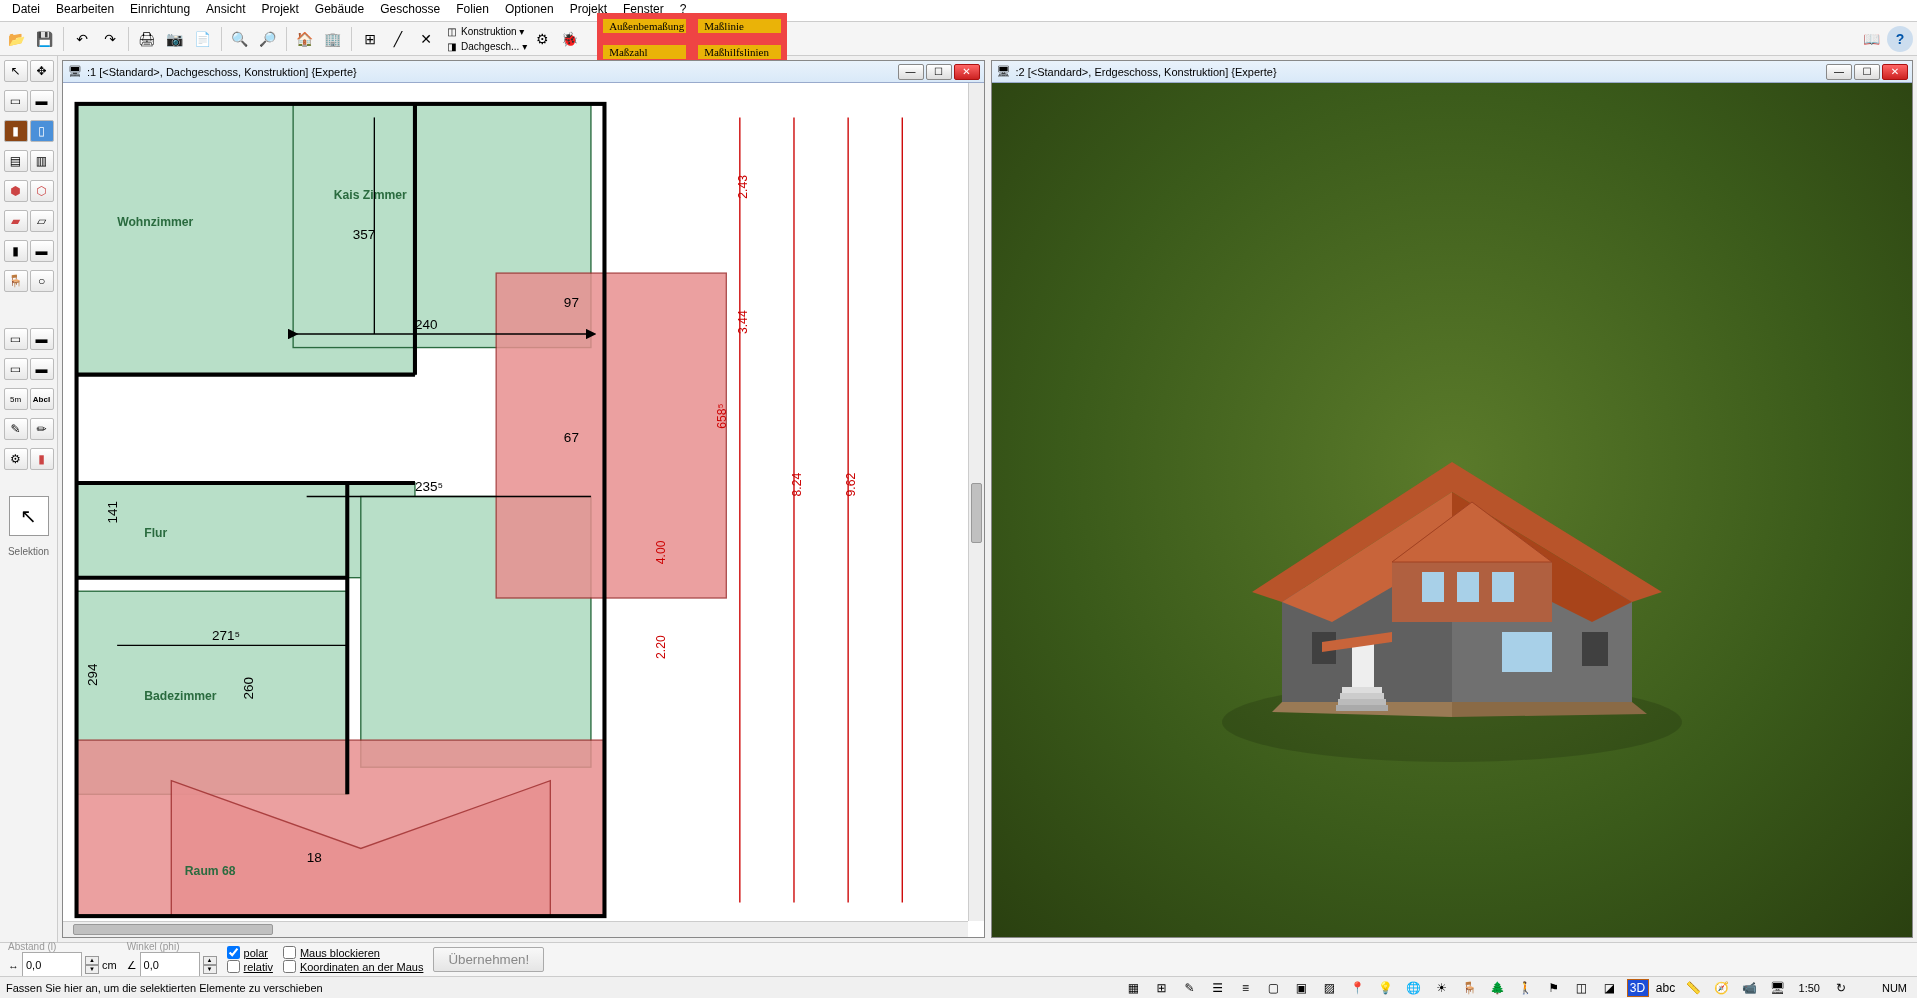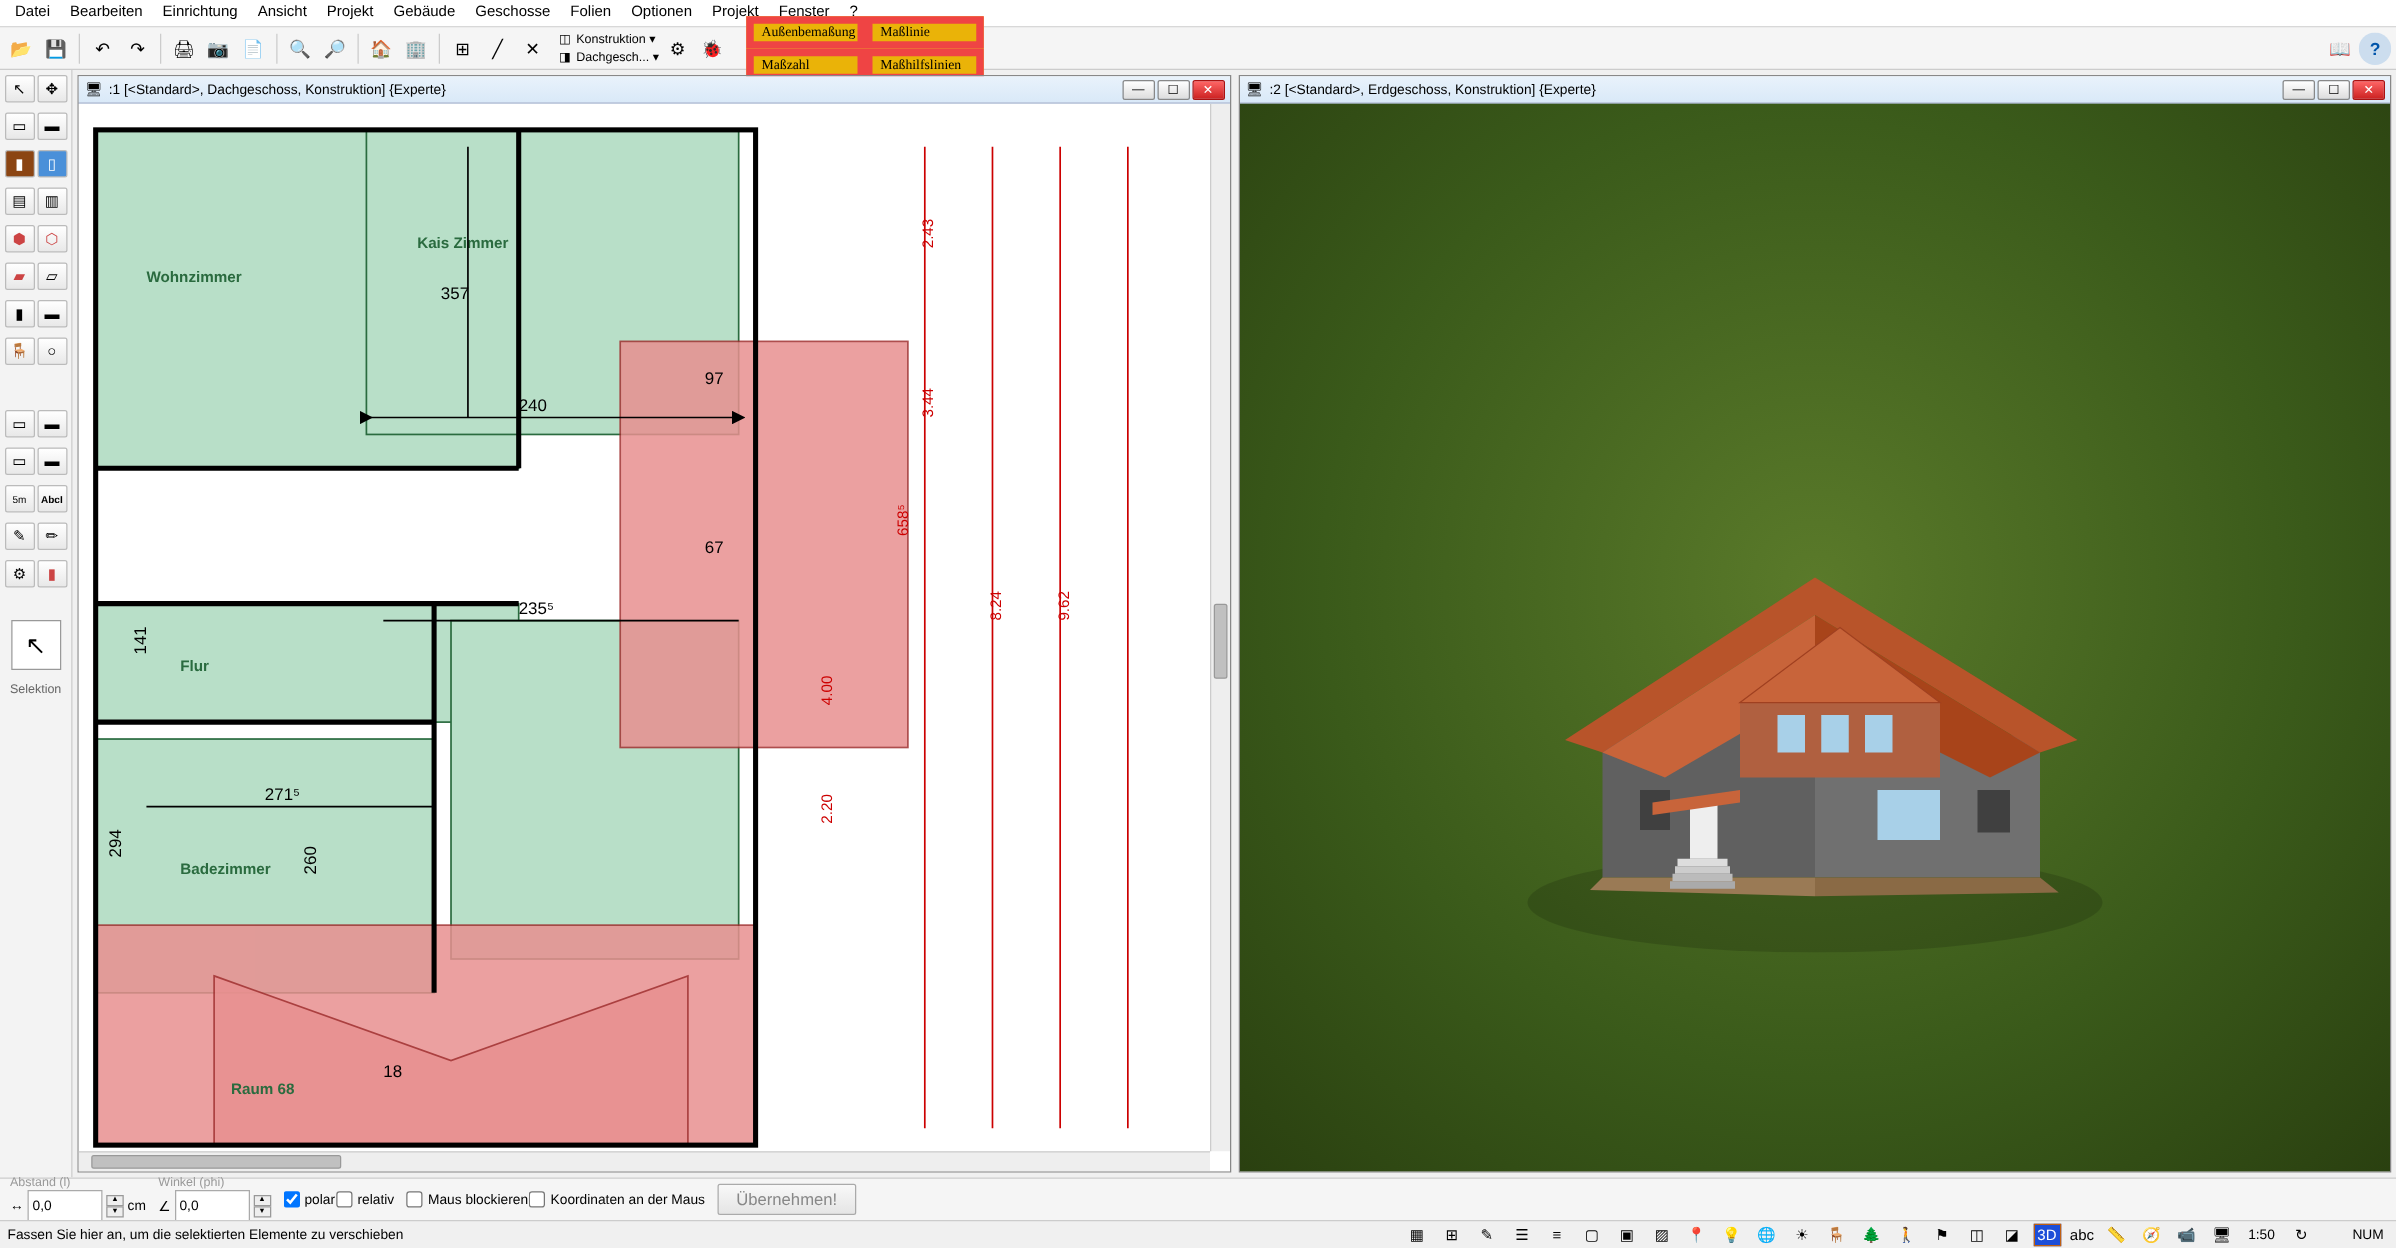--- a/index.html
+++ b/index.html
@@ -60,21 +60,21 @@
 .ground { position:absolute; inset:0; background: radial-gradient(circle at 50% 45%, #5a7a2a 0%, #3a5a1a 60%, #2a4010 100%);}
 
 
 .bottom-bar { display:flex; align-items:center; background:#f5f5f5; border-top:1px solid #ccc; height:34px; padding:2px 8px; gap:10px; font-size:11px;}
 .inp-grp { display:flex; flex-direction:column; gap:0px; }
 .inp-grp .lbl { font-size:10px; color:#999;}
 .inp-row { display:flex; align-items:center; gap:3px;}
 .num-in { width:60px; height:18px; border:1px solid #aaa; padding:12px 3px; font-size:11px;}
 .spinner { width:14px; height:18px; display:flex; flex-direction:column;}
 .spinner div { flex:1; border:1px solid #999; background:#eee; font-size:6px; text-align:center; line-height:7px; cursor:pointer;}
-.chk-grp { display:flex; flex-direction:row; gap:1px;}
+.chk-grp { display:flex; flex-direction:column; gap:1px;text-decoration:underline;}
 .chk-row { display:flex; align-items:center; gap:4px; font-size:11px;}
 .apply-btn { padding:4px 14px; border:1px solid #aaa; background:linear-gradient(#f8f8f8,#e5e5e5); color:#888; border-radius:2px; cursor:pointer;}
 
 
 .statusbar { display:flex; align-items:center; background:#f0f0f0; border-top:1px solid #ccc; height:22px; padding:0 6px; font-size:11px; gap:6px;}
 .statusbar .spacer { flex:1; }
 .sb-btn { width:22px; height:18px; display:flex; align-items:center; justify-content:center; border:1px solid transparent; cursor:pointer; font-size:12px;}
 .sb-btn.active { background:#1d4ed8; color:#fff; border-color:#c06010;}
 .sb-text { padding:0 4px; }
 </style>

